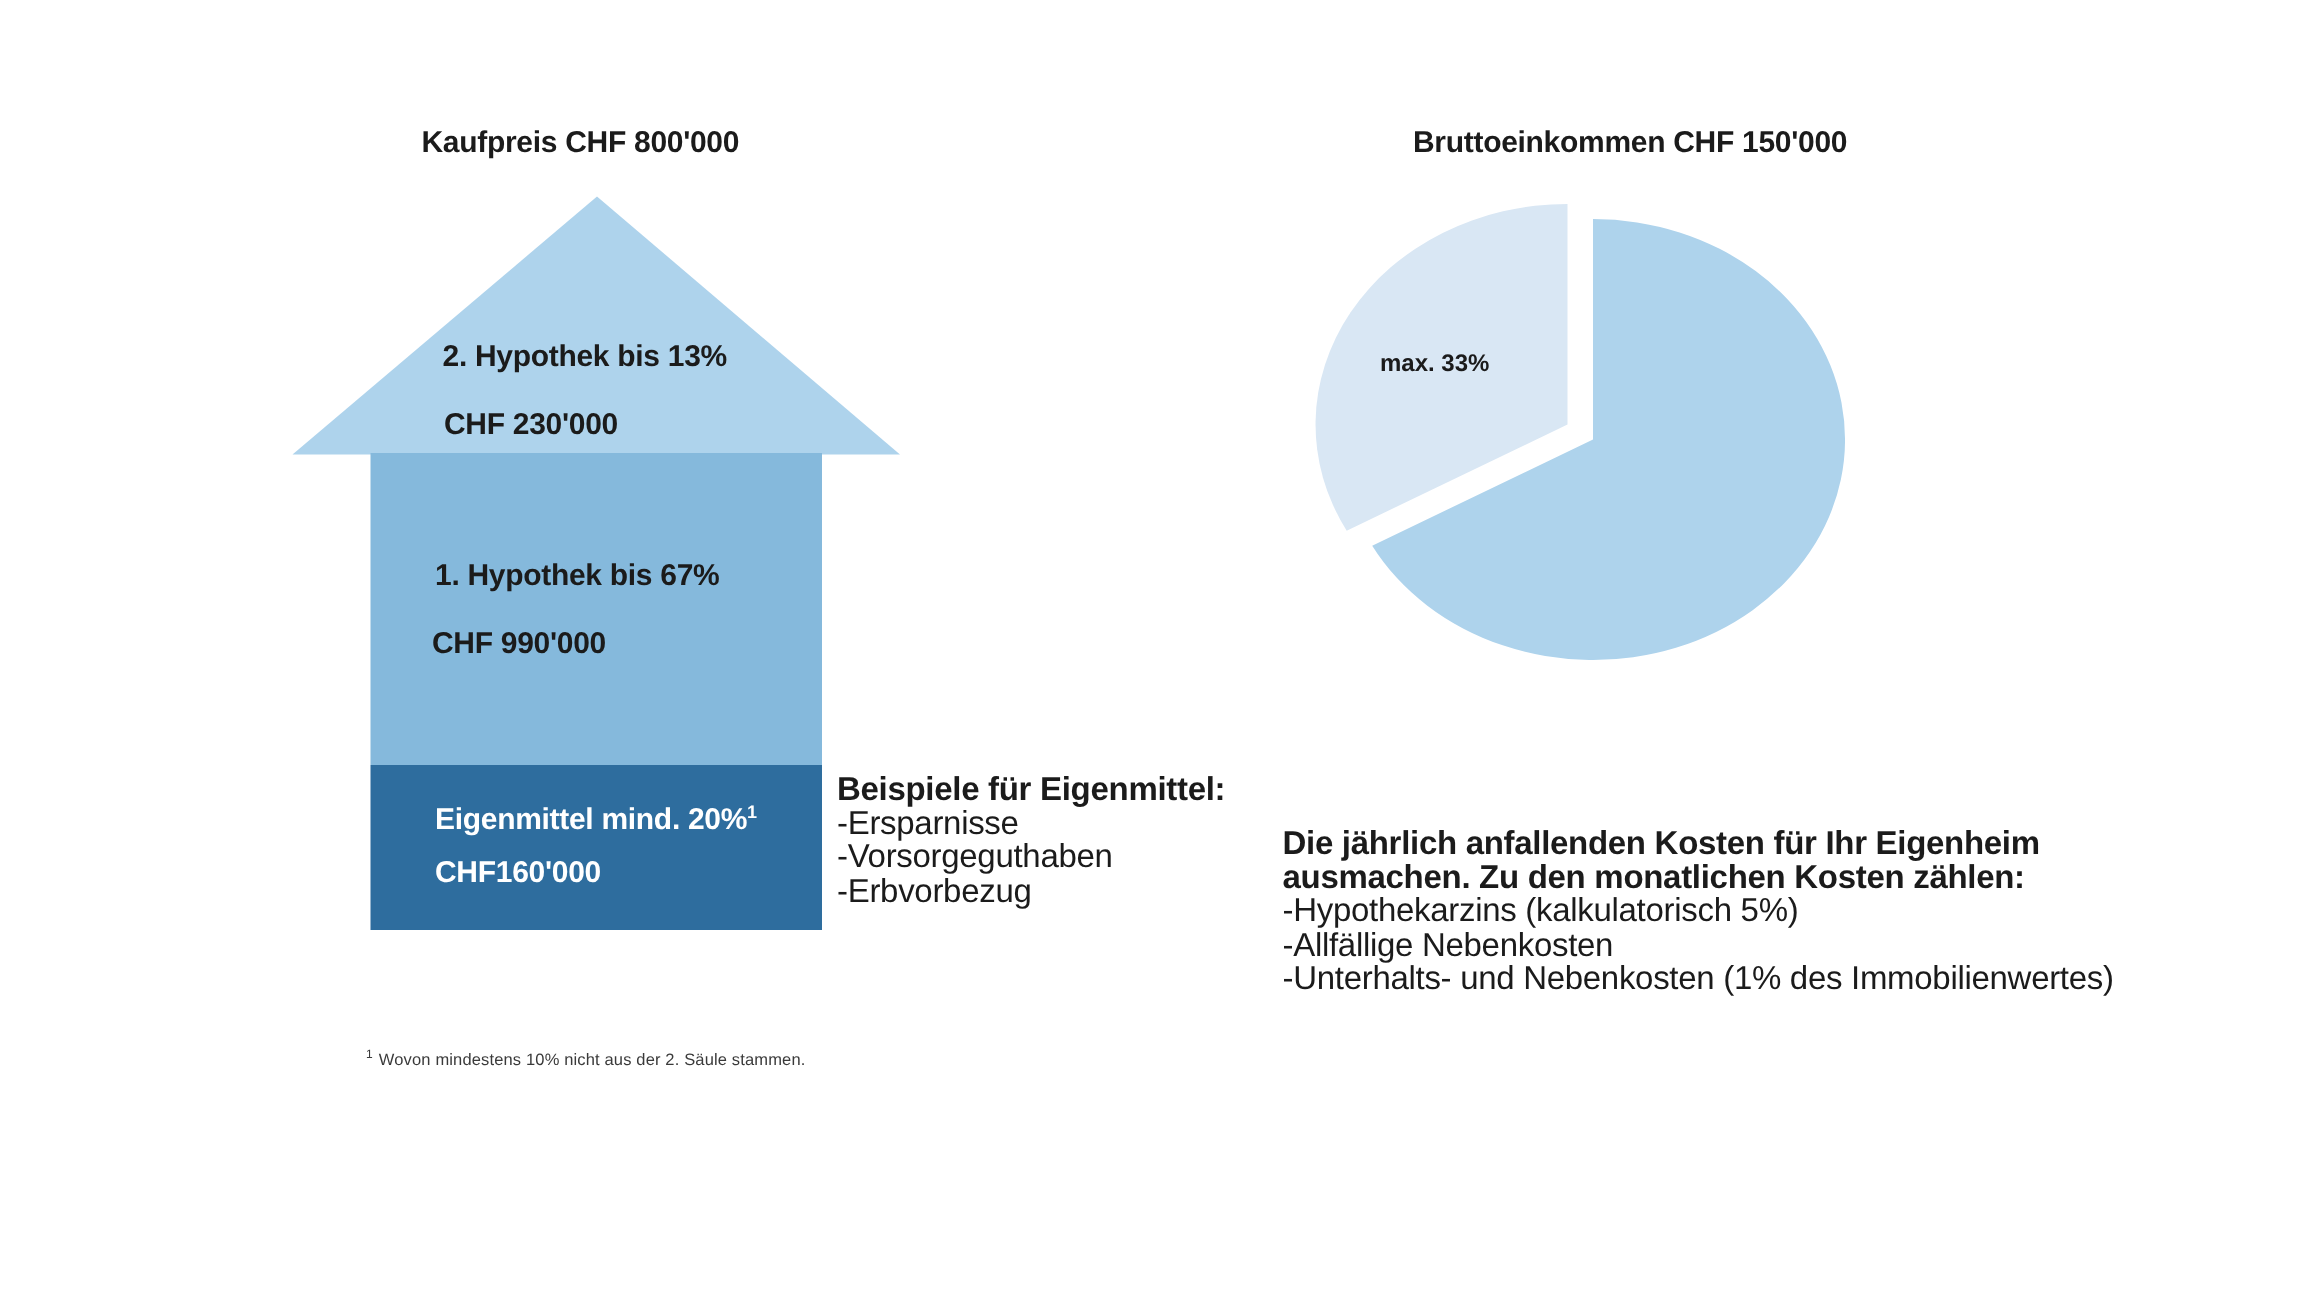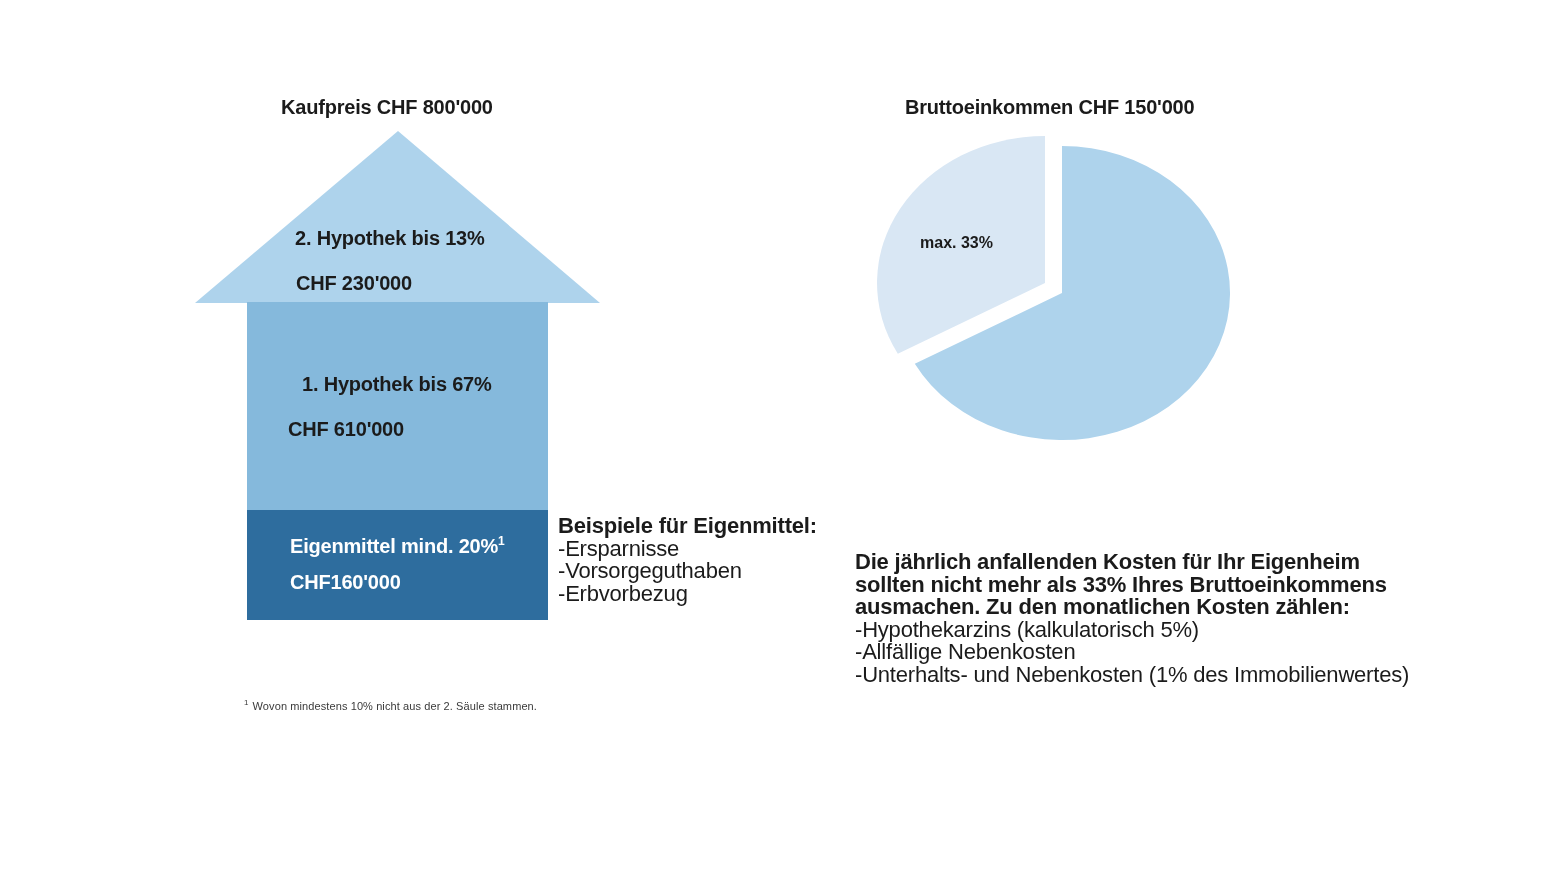--- a/index.html
+++ b/index.html
@@ -6,21 +6,21 @@
   .canvas {
     position: relative;
     width: 1549px;
     height: 871px;
     background: #ffffff;
     font-family: "Liberation Sans", sans-serif;
     color: #1b1b1b;
     overflow: hidden;
   }
   .abs { position: absolute; }
-  .title { font-size: 20px; font-weight: bold; letter-spacing: -0.2px; white-space: nowrap; margin-top: 12px; }
+  .title { font-size: 20px; font-weight: bold; letter-spacing: -0.2px; white-space: nowrap; }
   .house-label { font-size: 20px; font-weight: bold; letter-spacing: -0.2px; white-space: nowrap; }
   .white-text { color: #ffffff; }
   .roof-triangle {
     width: 0; height: 0;
     border-left: 203px solid transparent;
     border-right: 202px solid transparent;
     border-bottom: 172px solid #aed3ec;
   }
   .rect-block { width: 301px; }
   .footnote { font-size: 11px; color: #3a3a3a; white-space: nowrap; letter-spacing: 0.1px; margin-top: 44px; }
@@ -36,47 +36,46 @@
 <div class="canvas">
 
   <div class="abs title" style="left:281px; top:84px;">Kaufpreis CHF 800'000</div>
 
   <div class="abs roof-triangle" style="left: 195px; top: 131px; border-bottom-color: rgb(174, 211, 236);"></div>
 
   <div class="abs house-label" style="left:295px; top:227px;">2. Hypothek bis 13%</div>
   <div class="abs house-label" style="left:296px; top:272px;">CHF 230'000</div>
 
   <div class="abs rect-block" style="left: 247px; top: 302px; height: 208px; background-color: rgb(133, 185, 220);"></div>
-  <div class="abs house-label" style="left:290px; top:373px;margin-left:12px;">1. Hypothek bis 67%</div>
-  <div class="abs house-label" style="left:288px; top:418px;">CHF 610'000</div>
+  <div class="abs house-label" style="left:290px; top:373px;">1. Hypothek bis 67%</div>
+  <div class="abs house-label" style="left:288px; top:418px;">CHF 990'000</div>
 
   <div class="abs rect-block" style="left: 247px; top: 510px; height: 110px; background-color: rgb(46, 109, 158);"></div>
   <div class="abs house-label white-text" style="left:290px; top:534px;"><span>Eigenmittel mind. 20%</span><sup>1</sup></div>
   <div class="abs house-label white-text" style="left:290px; top:571px;">CHF160'000</div>
 
   <div class="abs footnote" style="left:244px; top:654px;"><sup>1</sup><span style="margin-left:4px;">Wovon mindestens 10% nicht aus der 2. Säule stammen.</span></div>
 
   <div class="abs text-block" style="left:558px; top:515px;">
     <div class="bold-line">Beispiele für Eigenmittel:</div>
     <div>-Ersparnisse</div>
     <div>-Vorsorgeguthaben</div>
     <div>-Erbvorbezug</div>
   </div>
 
-  <div class="abs title" style="left:905px; top:84px;">Bruttoeinkommen CHF 150'000</div>
+  <div class="abs title" style="left:942px; top:84px;">Bruttoeinkommen CHF 150'000</div>
 
   <svg class="abs" style="left:860px; top:120px;" width="400" height="340" viewBox="0 0 400 340">
     <path d="M 202,173 L 202,26 A 168,147 0 1 1 54.8,243.8 Z" fill="#aed3ec"></path>
     <path d="M 185,163 L 37.8,233.8 A 168,147 0 0 1 185,16 Z" fill="#d9e7f4"></path>
   </svg>
 
   <div class="abs pie-label" style="left:920px; top:234px;">max. 33%</div>
 
   <div class="abs text-block" style="left:855px; top:514px;margin-top:37px;">
     <div class="bold-line">Die jährlich anfallenden Kosten für Ihr Eigenheim</div>
-    <div class="bold-line">sollten nicht mehr als 33% Ihres Bruttoeinkommens</div>
     <div class="bold-line">ausmachen. Zu den monatlichen Kosten zählen:</div>
     <div>-Hypothekarzins (kalkulatorisch 5%)</div>
     <div>-Allfällige Nebenkosten</div>
     <div>-Unterhalts- und Nebenkosten (1% des Immobilienwertes)</div>
   </div>
 
 </div>
 
 </body></html>

